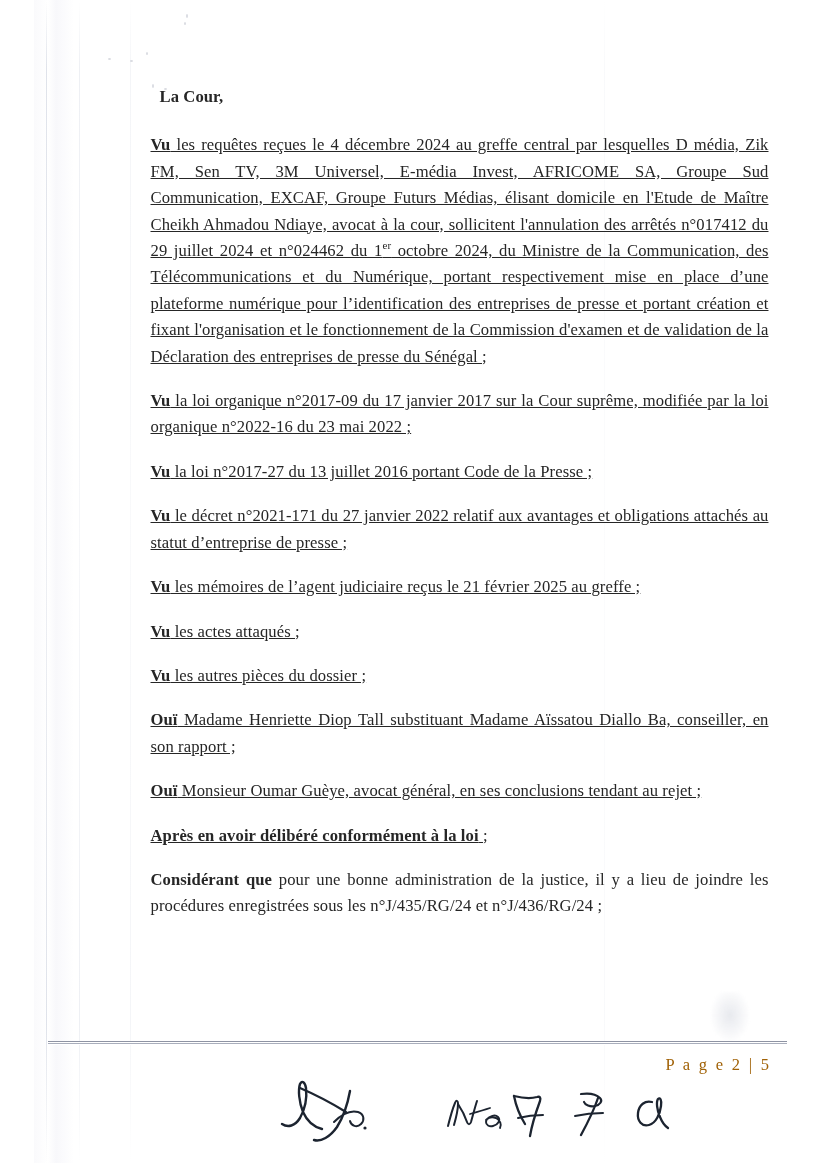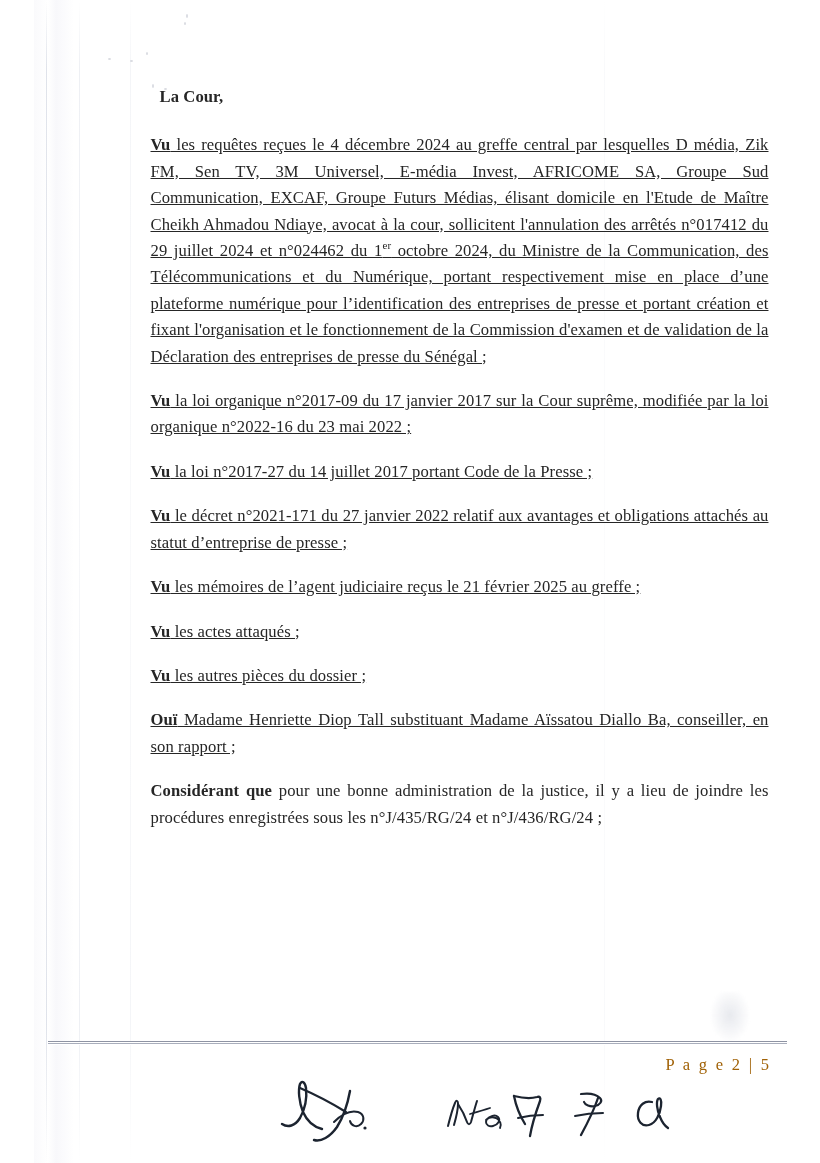--- a/index.html
+++ b/index.html
@@ -160,34 +160,36 @@
 
   <div class="body">
 
     <p class="para heading"><b>La Cour,</b></p>
 
     <p class="para gap-lg"><span class="lead">Vu</span><span> les requêtes reçues le 4 décembre 2024 au greffe central par lesquelles D média, Zik FM, Sen TV, 3M Universel, E-média Invest, AFRICOME SA, Groupe Sud Communication, EXCAF, Groupe Futurs Médias, élisant domicile en  l'Etude de Maître Cheikh Ahmadou Ndiaye, avocat à la cour, sollicitent l'annulation des arrêtés n°017412 du 29 juillet 2024 et n°024462 du 1</span><sup>er</sup><span> octobre 2024, du Ministre de la Communication, des Télécommunications et du Numérique, portant respectivement mise en place d’une plateforme numérique pour l’identification des entreprises de presse et portant création et fixant l'organisation et le fonctionnement de la Commission d'examen et de validation de la Déclaration des entreprises de presse du Sénégal ;</span></p>
 
 
     <p class="para gap-lg"><span class="lead">Vu</span><span> la loi organique n°2017-09 du 17 janvier 2017 sur la Cour suprême, modifiée par la loi organique n°2022-16 du 23 mai 2022 ;</span></p>
 
-    <p class="para gap-lg"><span class="lead">Vu</span><span> la loi n°2017-27 du 14 juillet 2017 portant Code de la Presse ;</span></p>
+    <p class="para gap-lg"><span class="lead">Vu</span><span> la loi n°2017-27 du 13 juillet 2016 portant Code de la Presse ;</span></p>
 
     <p class="para gap-lg"><span class="lead">Vu</span><span> le décret n°2021-171 du 27 janvier 2022 relatif aux avantages et obligations attachés au statut d’entreprise de presse ;</span></p>
 
 
     <p class="para gap-lg"><span class="lead">Vu</span><span> les mémoires de l’agent judiciaire reçus le 21 février 2025 au greffe ;</span></p>
 
     <p class="para gap-lg"><span class="lead">Vu</span><span> les actes attaqués ;</span></p>
 
     <p class="para gap-lg"><span class="lead">Vu</span><span> les autres pièces du dossier ;</span></p>
 
     <p class="para gap-lg"><span class="lead">Ouï</span><span> Madame Henriette Diop Tall substituant Madame Aïssatou Diallo Ba, conseiller, en son rapport ;</span></p>
 
-
+    <p class="para gap-lg"><span class="lead">Ouï</span><span> Monsieur Oumar Guèye, avocat général, en ses conclusions tendant au rejet ;</span></p>
+
+    <p class="para gap-lg"><span class="lead">Après en avoir délibéré conformément à la loi</span><span> ;</span></p>
 
     <p class="para last"><span class="lead">Considérant que</span><span> pour une bonne administration de la justice, il y a lieu de joindre les procédures enregistrées sous les n°J/435/RG/24 et n°J/436/RG/24 ;</span></p>
 
   </div>
 
   <div class="footer-rule"></div>
 
   <div class="signatures">
     <svg width="820" height="110" viewBox="0 0 820 110" fill="none" xmlns="http://www.w3.org/2000/svg" aria-hidden="true">
       <g stroke="#1c2430" stroke-linecap="round" stroke-linejoin="round" fill="none">

